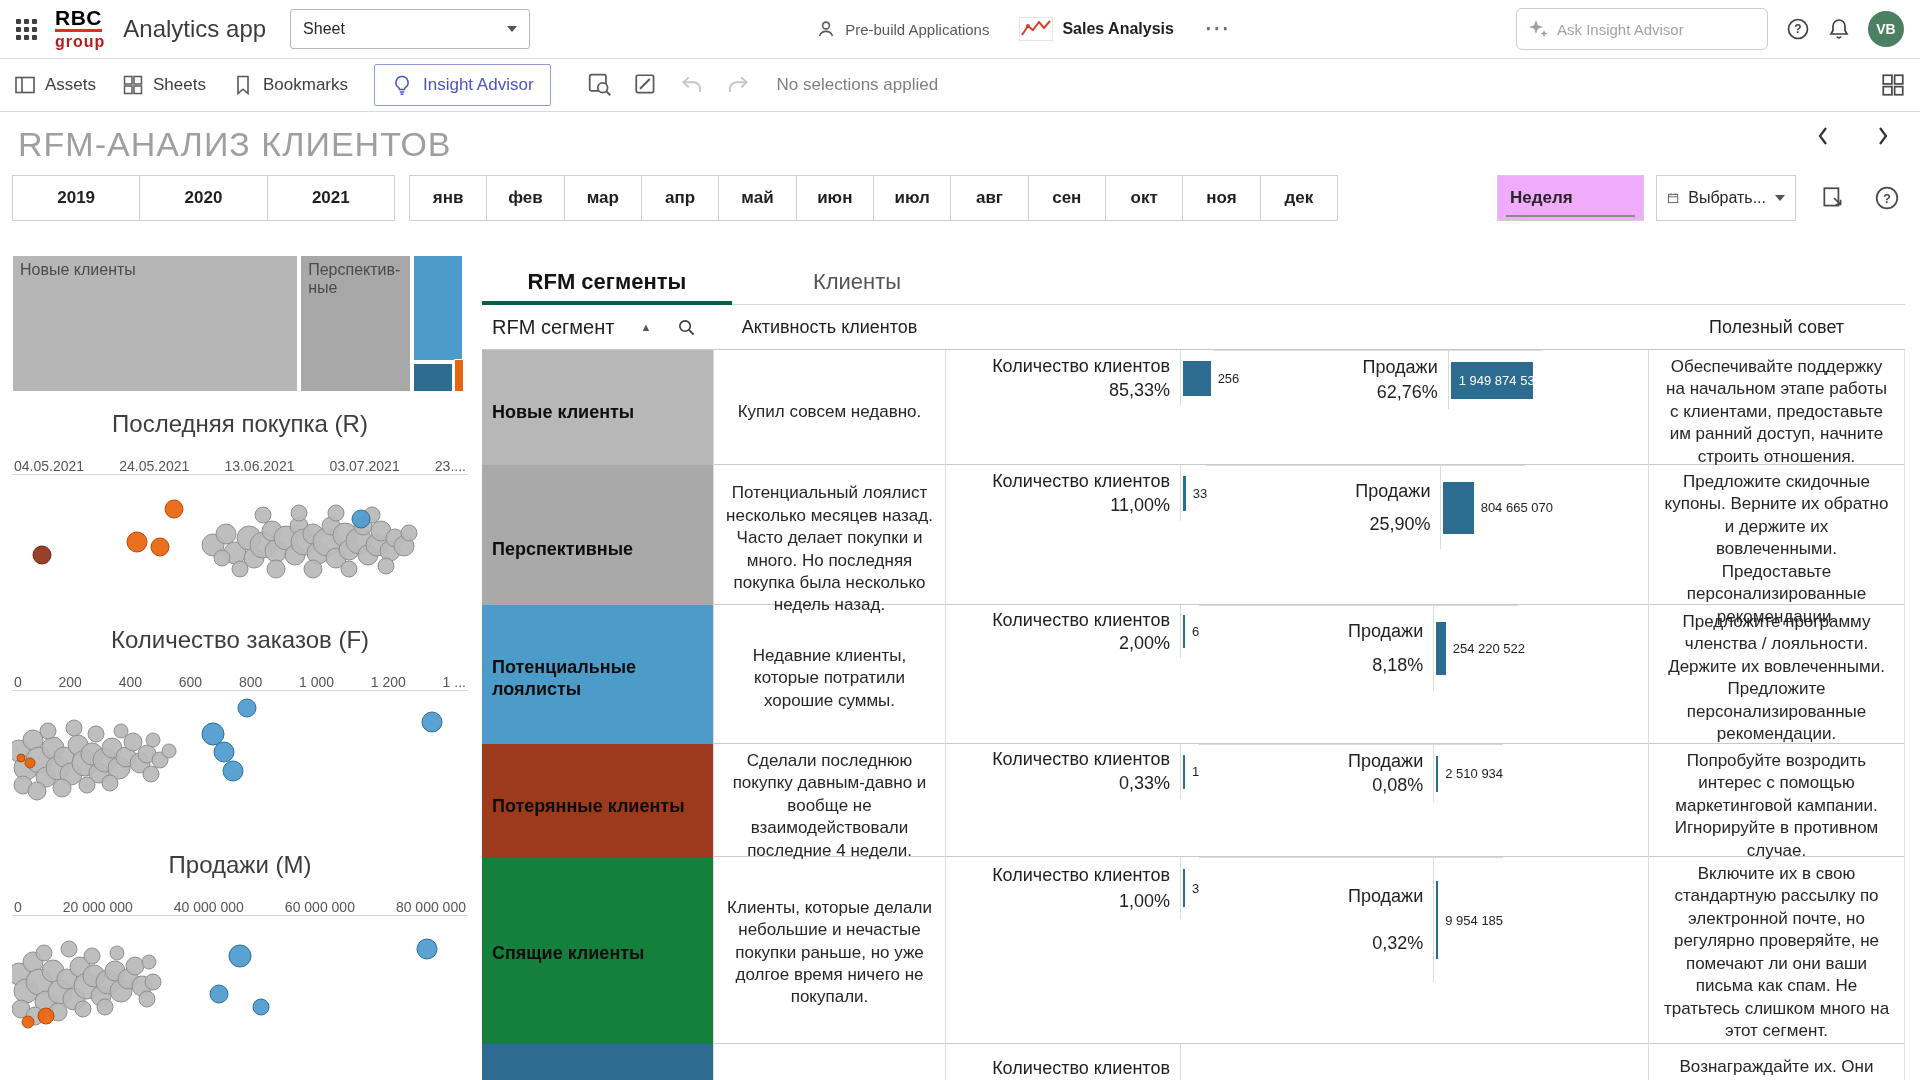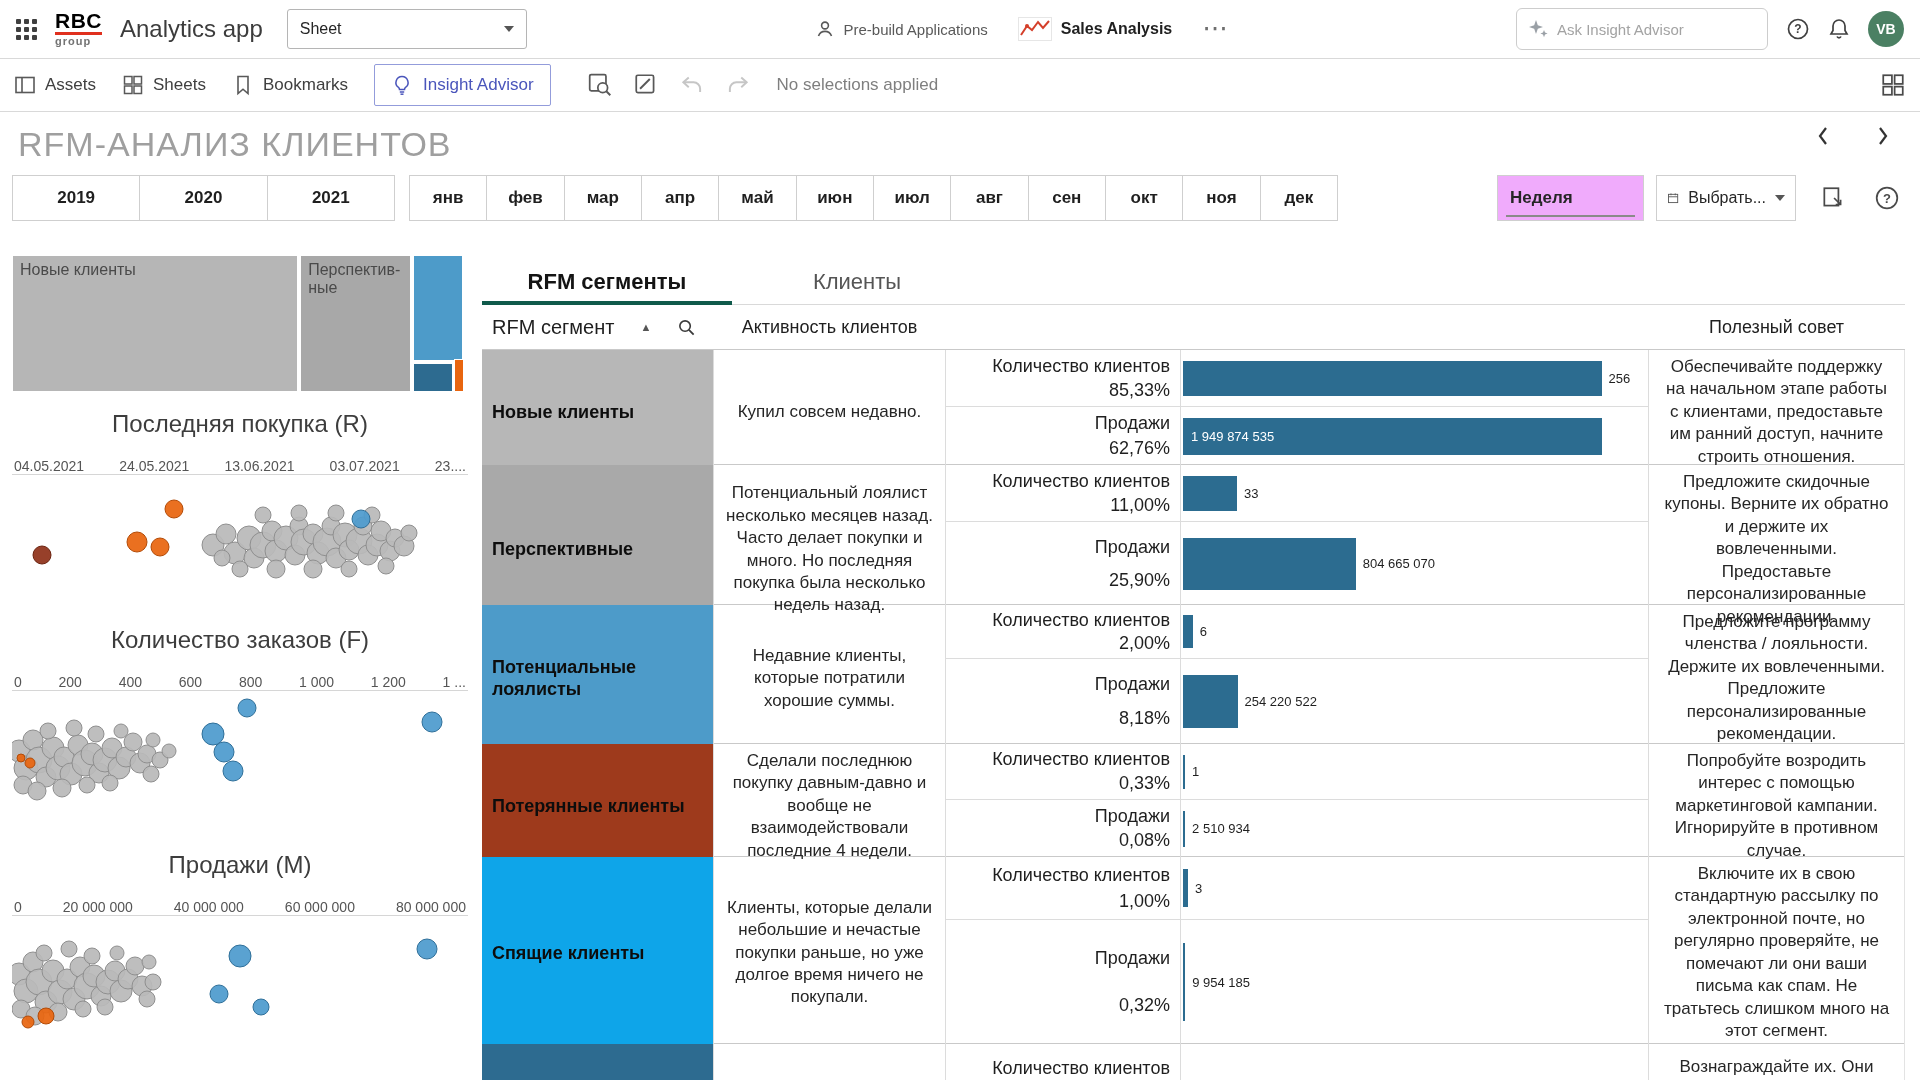--- a/index.html
+++ b/index.html
@@ -5,21 +5,21 @@
 *{margin:0;padding:0;box-sizing:border-box}
 html,body{width:1920px;height:1080px;overflow:hidden;background:#fff;color:#262626;font-family:"Liberation Sans","DejaVu Sans",sans-serif}
 svg{display:block}
 button{font-family:inherit}
 
 .topbar{height:59px;display:flex;align-items:center;border-bottom:1px solid #d9d9d9;padding:0 16px}
 .waffle{display:grid;grid-template-columns:repeat(3,5px);grid-gap:3px;margin-right:18px;cursor:pointer}
 .waffle i{width:5px;height:5px;background:#3f3f3f;border-radius:1px;display:block}
 .logo{margin-right:12px}
 .logo-top{font-weight:800;font-size:21px;letter-spacing:.5px;color:#000;line-height:1;border-bottom:3px solid #e0301e;display:inline-block;padding-bottom:1px}
-.logo-bottom{font-size:11px;color:#737373;font-weight:bold;letter-spacing:1px;line-height:1.25}
+.logo-bottom{font-size:16px;color:#b91c1c;font-weight:bold;letter-spacing:1px;line-height:1.25}
 .app-title{font-size:24px;color:#3c3c3c;margin-left:6px;font-weight:400}
 .sheet-select{margin-left:24px;width:240px;height:40px;border:1px solid #b5b5b5;border-radius:3px;display:flex;align-items:center;justify-content:space-between;padding:0 12px;font-size:16px;cursor:pointer}
 .caret{width:0;height:0;border-left:5px solid transparent;border-right:5px solid transparent;border-top:6px solid #555}
 .top-center{display:flex;align-items:center;gap:30px;margin:0 auto}
 .tc-item{display:flex;align-items:center;gap:9px;font-size:15px;color:#595959;cursor:pointer}
 .sales-label{font-size:16px;font-weight:bold;color:#1f1f1f}
 .more-glyph{font-size:26px;color:#6e6e6e;line-height:.6}
 .top-right{display:flex;align-items:center;gap:18px}
 .ask{width:252px;height:42px;border:1px solid #cdcdcd;border-radius:6px;display:flex;align-items:center;gap:8px;padding:0 10px}
 .ask input{border:none;outline:none;flex:1;font-size:15px;font-family:inherit;color:#a21caf;min-width:0}
@@ -70,21 +70,21 @@
 .tab.active:after{content:"";position:absolute;left:0;right:0;bottom:-1px;border-bottom:4px solid #0f5a4b}
 
 .thead{display:grid;grid-template-columns:231px 233px 702px 1fr;height:44px;align-items:center}
 .th-seg{display:flex;align-items:center;gap:26px;padding-left:10px;font-size:20px;color:#1f1f1f}
 .sort{font-size:11px;color:#555}
 .th-activity{text-align:center;font-size:18px;color:#1f1f1f}
 .th-advice{text-align:center;font-size:18px;color:#1f1f1f}
 .trow{display:grid;grid-template-columns:231px 233px 702px 1fr;border-top:1px solid #c9c9c9;background:#fff}
 .seg{display:flex;align-items:center;padding:6px 10px;font-weight:bold;font-size:18px;color:#0d0d0d;line-height:1.25;cursor:pointer}
 .desc{display:flex;align-items:center;justify-content:center;text-align:center;padding:6px 12px;font-size:17px;line-height:1.32;border-left:1px solid #dcdcdc;border-right:1px solid #dcdcdc}
-.metrics{display:flex;flex-direction:column}
+.metrics{display:flex;}
 .subrow{display:grid;grid-template-columns:234px 1fr}
 .subrow + .subrow{border-top:1px solid #dcdcdc}
 .mlabel{height:100%;display:flex;flex-direction:column;justify-content:space-evenly;align-items:flex-end;text-align:right;padding:2px 10px 2px 2px}
 .mname,.mpct{font-size:18px;color:#1f1f1f;line-height:1.15}
 .barcell{height:100%;display:flex;align-items:center;gap:7px;padding-left:2px;border-left:1px solid #dcdcdc}
 .bar{background:#2c6c90;min-width:2px;display:flex;align-items:center;flex:0 0 auto;cursor:pointer}
 .inside{color:#fff;font-size:13px;padding-left:8px;white-space:nowrap}
 .outval{font-size:13px;color:#1f1f1f;white-space:nowrap}
 .advice{display:flex;align-items:center;justify-content:center;text-align:center;padding:6px 14px;font-size:17px;line-height:1.32;border-left:1px solid #dcdcdc;border-right:1px solid #e3e3e3}
 .subrow.single{grid-template-columns:234px 1fr}
@@ -586,21 +586,21 @@
               </div>
               <div class="barcell">
                 <div class="bar" style="width: 0.45%; height: 36px; background: rgb(44, 108, 144);"></div>
                 <span class="outval">2 510 934</span>
               </div>
             </div>
           </div>
           <div class="advice">Попробуйте возродить интерес с помощью маркетинговой кампании. Игнорируйте в противном случае.</div>
         </div>
         <div class="trow" style="height: 187px;">
-          <div class="seg" style="background: #0ea5e9;">
+          <div class="seg" style="background: #15803d;">
             <span>Спящие клиенты</span>
           </div>
           <div class="desc">Клиенты, которые делали небольшие и нечастые покупки раньше, но уже долгое время ничего не покупали.</div>
           <div class="metrics">
             <div class="subrow" style="height: 62px;">
               <div class="mlabel">
                 <div class="mname">Количество клиентов</div>
                 <div class="mpct">1,00%</div>
               </div>
               <div class="barcell">

